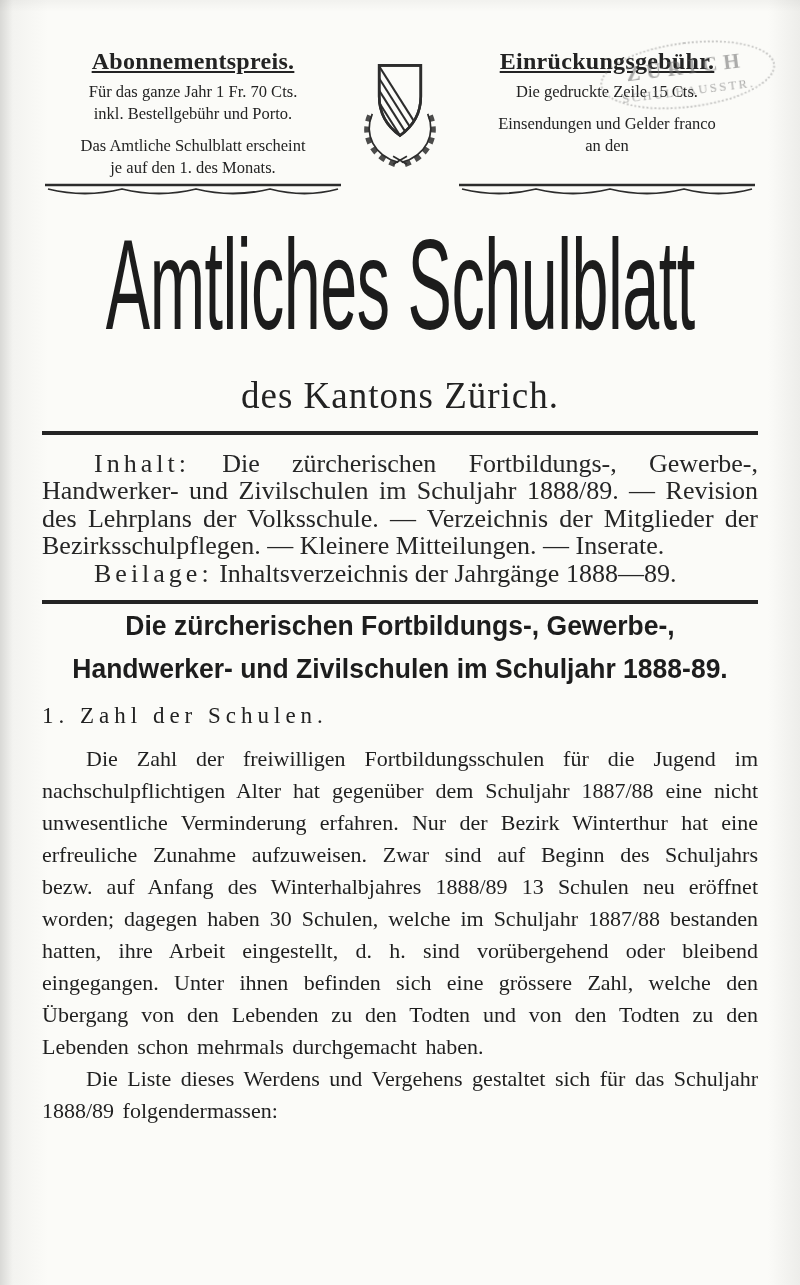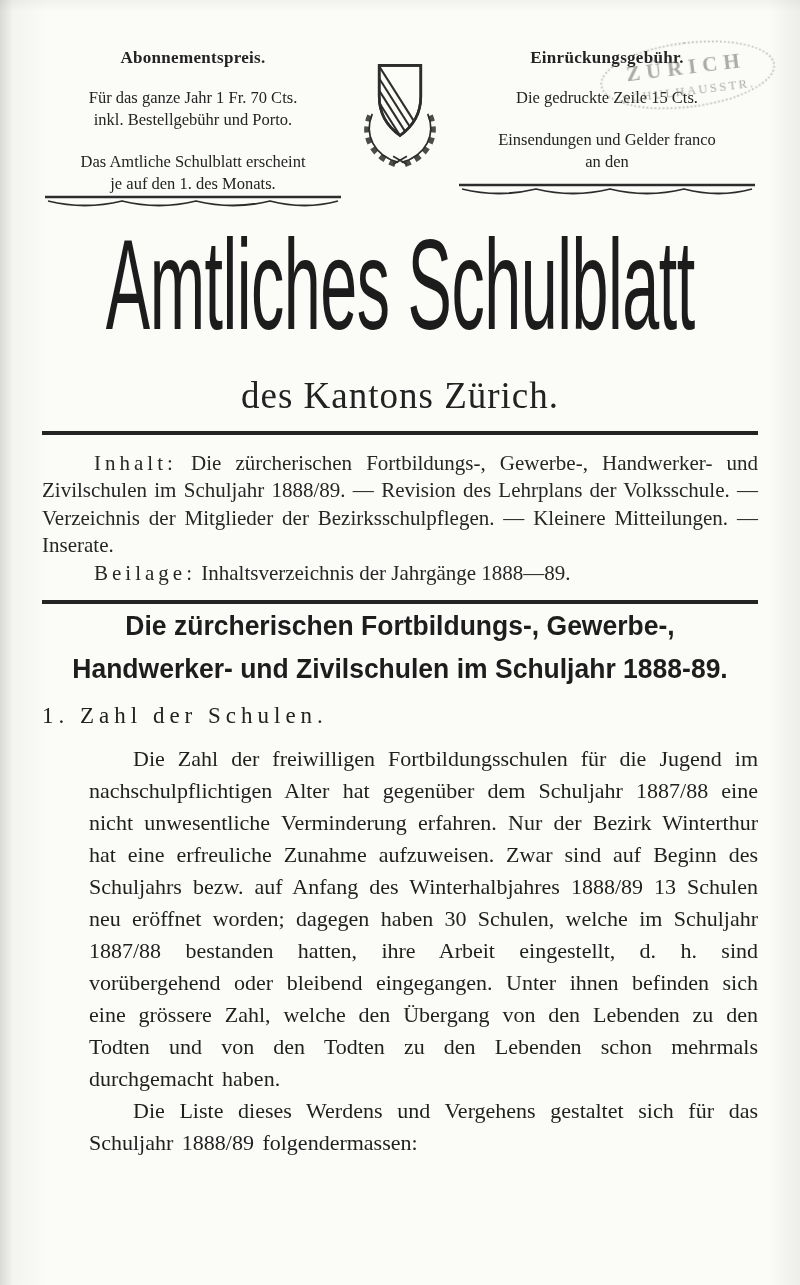--- a/index.html
+++ b/index.html
@@ -11,23 +11,23 @@
     color:#232323;
     background:
       linear-gradient(180deg, rgba(0,0,0,0.04) 0, rgba(0,0,0,0) 12px),
       linear-gradient(90deg, #d9d9d6 0%, #f3f3f0 1.6%, #fbfbf8 6%, #fbfbf8 96%, #ededea 100%);
   }
   .page { position:relative; padding:48px 42px 0 42px; height:100%; }
 
   
   .masthead { display:flex; justify-content:space-between; align-items:flex-start; }
   .mast-col { width:302px; text-align:center; font-size:16.5px; display:flex; flex-direction:column; height:156px; position:relative; }
-  .mast-heading { font-weight:bold; font-size:17px; margin-bottom:19px; letter-spacing:0.3px; }
+  .mast-heading { font-weight:bold; font-size:24px; margin-bottom:6px; letter-spacing:0.3px;text-decoration:underline; }
   .mast-line { line-height:1.34; }
-  .mast-gap { margin-top:20px; }
+  .mast-gap { margin-top:10px; }
   .wave-rule { margin-top:auto; }
   .emblem-box { width:120px; display:flex; justify-content:center; padding-top:6px; }
 
   
   .stamp {
     position:absolute; top:-14px; right:-34px; width:210px; height:86px;
     transform:rotate(-7deg);
     color:rgba(105,105,105,0.55);
     display:flex; flex-direction:column; justify-content:center; align-items:center;
     filter:blur(0.35px);
@@ -51,35 +51,35 @@
   .subtitle { margin-top:24px; text-align:center; font-size:37px; letter-spacing:1px; color:#222; }
 
   .issue-row {
     margin-top:28px; padding:0 6px;
     display:flex; justify-content:space-between; align-items:baseline;
     font-family:"Liberation Sans", sans-serif; font-weight:bold; font-size:26px; color:#1d1d1d;
   }
   .rule { height:3.5px; background:#242424; margin-top:14px; }
 
   
-  .contents { margin-top:15px; font-size:21px; line-height:27.5px; text-align:justify; color:#262626; }
+  .contents { margin-top:15px; font-size:26px; line-height:27.5px; text-align:justify; color:#262626; }
   .toc-entry { text-indent:52px; }
   .spaced { letter-spacing:4px; }
   .rule2 { height:3.5px; background:#242424; margin-top:13px; }
 
   
   .article-heading {
     text-align:center;
     font-family:"Liberation Sans", sans-serif; font-weight:bold;
     font-size:28.5px; line-height:1.52; color:#1d1d1d;
   }
   .article-heading .line { display:block; transform:scaleX(0.93); transform-origin:center; }
   .section-heading { margin-top:13px; text-align:left; font-size:23px; letter-spacing:5px; color:#222; }
   .body-text { margin-top:14px; font-size:22px; line-height:32px; text-align:justify; word-spacing:3px; color:#1f1f1f; }
-  .body-text p { text-indent:44px;margin-left:47px; }
+  .body-text p { text-indent:44px; }
 
   svg .ink { stroke:#2c2c2c; }
 </style>
 </head>
 <body>
 
 <div class="page">
 
   <div class="masthead">
 

